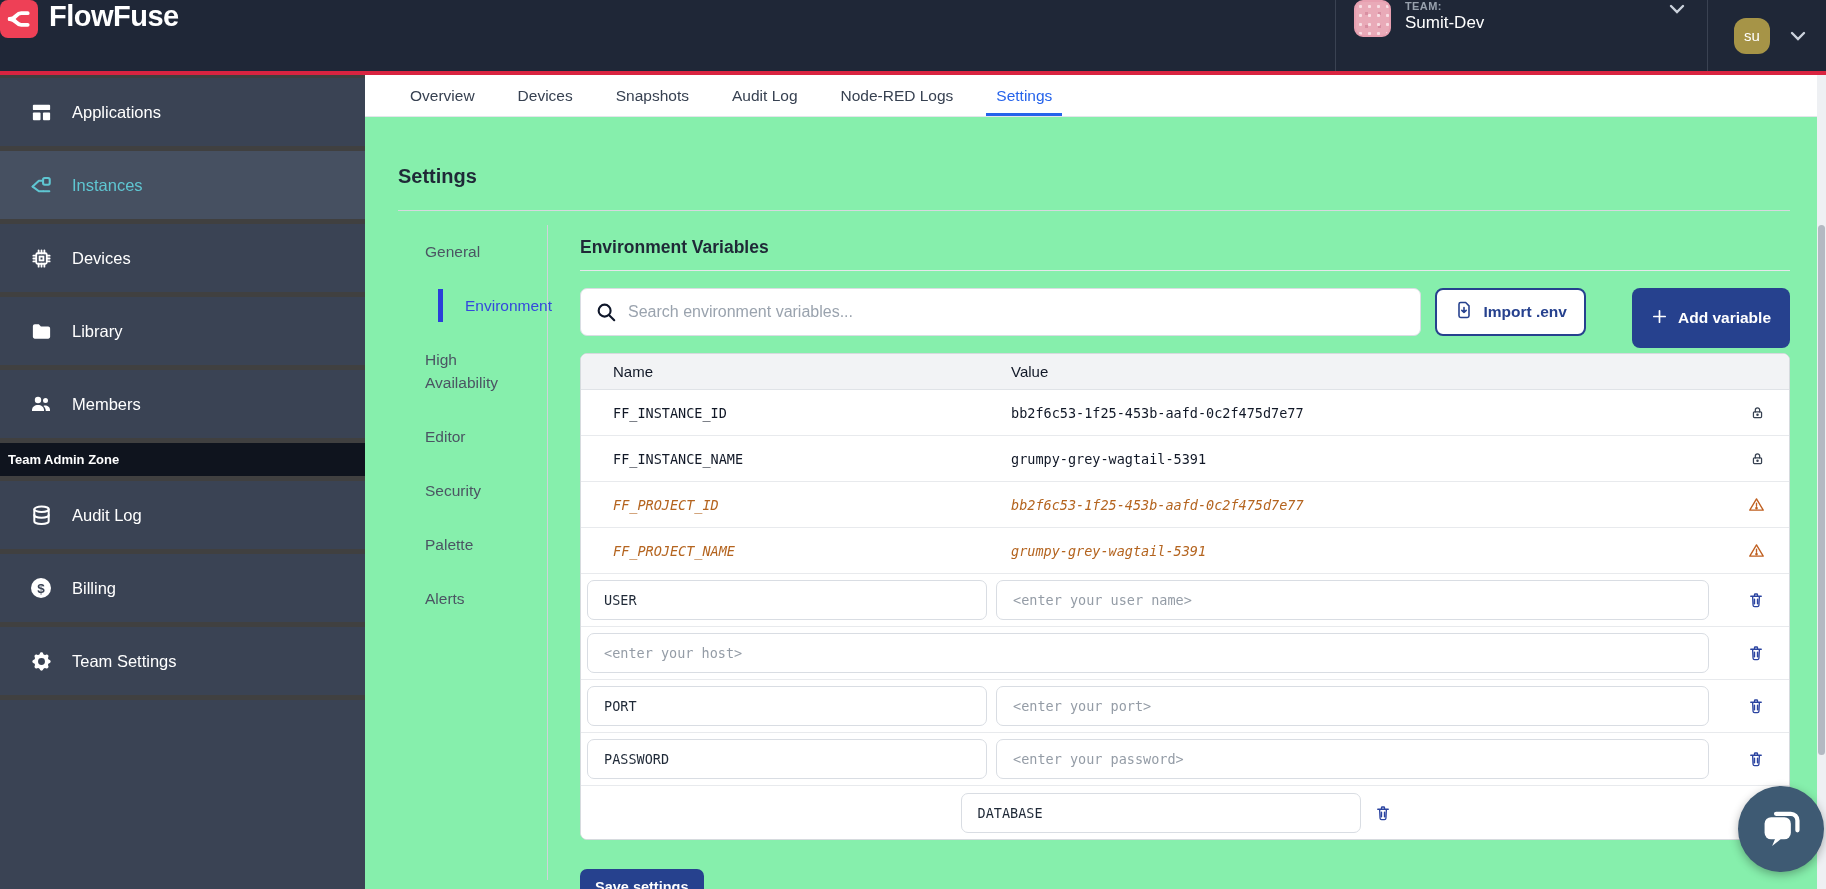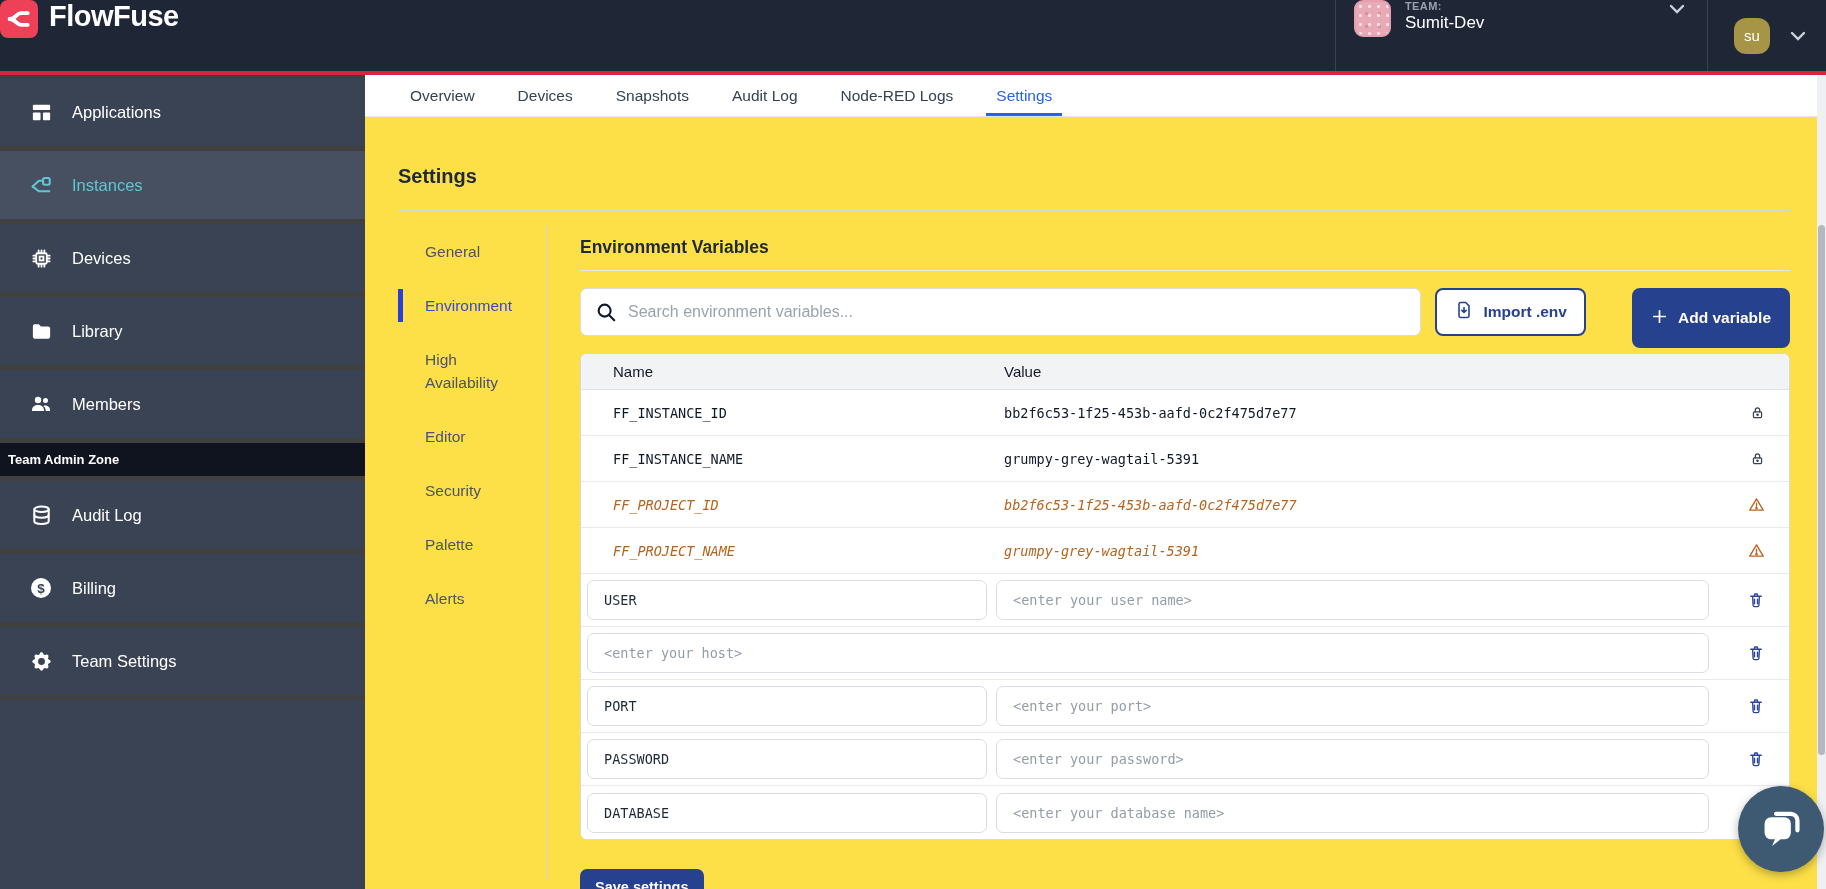--- a/index.html
+++ b/index.html
@@ -31,50 +31,50 @@
 
   
   .sidebar { width:365px; flex-shrink:0; background:#404040; display:flex; flex-direction:column; padding-top:3px; }
   .side-item { height:68px; background:#3a4354; margin-bottom:5px; display:flex; align-items:center; padding-left:28px; gap:18px; color:#fff; font-size:16.5px; cursor:pointer; flex-shrink:0; }
   .side-item .sicon { width:26px; display:flex; justify-content:center; align-items:center; flex-shrink:0; }
   .side-item.active { background:#465061; color:#5fc6d2; }
   .admin-band { height:33px; background:#0f141e; color:#fff; font-size:13px; font-weight:700; display:flex; align-items:center; padding-left:8px; margin-bottom:5px; flex-shrink:0; }
   .side-filler { flex:1; background:#3a4354; }
 
   
-  .main { flex:1; min-width:0; display:flex; flex-direction:column; background:#fde047; }
+  .main { flex:1; min-width:0; display:flex; flex-direction:column; background:#86efac; }
   .tabbar { height:42px; background:#fff; border-bottom:1px solid #e3e6ea; display:flex; align-items:stretch; padding-left:35px; gap:23px; flex-shrink:0; }
   .tab { display:flex; align-items:center; padding:3px 10px 0 10px; font-size:15.5px; color:#374151; border-bottom:3px solid transparent; cursor:pointer; white-space:nowrap; }
   .tab.active { color:#2563eb; border-bottom-color:#2563eb; }
 
   .content { flex:1; padding:24px 36px 0 33px; overflow:hidden; }
   .page-title { font-size:20px; font-weight:700; color:#1f2937; margin:24px 0 0 0; }
   .title-divider { border:none; border-top:1px solid #d5d9de; margin:22px 0 0 0; }
 
   .settings-row { display:flex; margin-top:14px; height:655px; }
   .subnav { width:150px; flex-shrink:0; border-right:1px solid #cfd4da; padding-top:10px; }
   .subnav-item { font-size:15.5px; color:#4b5563; line-height:23px; padding:5px 6px 5px 22px; margin-bottom:21px; border-left:5px solid transparent; max-width:128px; cursor:pointer; }
-  .subnav-item.active { color:#3448dc; border-left-color:#2b3fd9; }
+  .subnav-item.active { color:#3448dc; border-left-color:#2b3fd9;margin-left:40px; }
 
   .env { flex:1; min-width:0; margin-left:32px; }
   .env-title { font-size:17.5px; font-weight:700; color:#1f2937; margin:12px 0 12px 0; }
   .env-divider { border:none; border-top:1px solid #e5e7eb; margin:0 0 17px 0; }
 
   .toolbar { display:flex; gap:11px; height:48px; }
   .searchbox { flex:1; position:relative; }
   .searchbox input { width:100%; height:48px; border:1px solid #d9dde3; border-radius:7px; background:#fff; padding:0 14px 0 47px; font-size:16px; color:#374151; outline:none; font-family:"Liberation Sans", sans-serif; }
   .searchbox input::placeholder { color:#9aa3ae; }
   .search-icon { position:absolute; left:15px; top:13px; }
   .btn-outline { height:48px; border:2px solid #26418e; background:#fff; color:#26418e; border-radius:8px; font-weight:700; font-size:15.5px; display:flex; align-items:center; gap:9px; padding:0 17px; cursor:pointer; margin-left:3px; font-family:"Liberation Sans", sans-serif; white-space:nowrap; }
   .btn-primary { height:60px; background:#26418e; border:none; color:#fff; border-radius:8px; font-weight:700; font-size:15.5px; display:flex; align-items:center; gap:10px; padding:0 19px; cursor:pointer; font-family:"Liberation Sans", sans-serif; white-space:nowrap;margin-left:35px; }
 
   .env-table { margin-top:17px; background:#fff; border:1px solid #d6dade; border-radius:7px; overflow:hidden; }
   .thead { display:flex; align-items:center; height:36px; background:#f2f3f5; border-bottom:1px solid #e0e3e7; padding:0 24px 0 32px; font-size:15px; color:#111827; }
   .col-name { width:391px; flex-shrink:0; }
-  .col-value { flex:1; }
+  .col-value { flex:1;margin-left:7px; }
   .row { display:flex; align-items:center; height:46px; border-bottom:1px solid #e8eaed; padding:0 24px 0 32px; background:#fff;
          font-family:"DejaVu Sans Mono", monospace; font-size:13.5px; color:#111827; }
   .row:last-child { border-bottom:none; }
   .icon-cell { width:22px; display:flex; justify-content:flex-end; align-items:center; flex-shrink:0; }
   .row.warn { color:#b4641f; font-style:italic; }
   .row.editable { height:53px; padding:0 24px 0 6px;justify-content:center; }
   .row.editable input { height:40px; border:1px solid #d9dde3; border-radius:7px; background:#fff; outline:none; padding:0 16px;
          font-family:"DejaVu Sans Mono", monospace; font-size:13.5px; color:#1f2937; }
   .row.editable input::placeholder { color:#949ca6; }
   .name-input { width:400px; margin-right:9px; flex-shrink:0; }
@@ -367,21 +367,20 @@
                 <input class="name-input" type="text" value="PASSWORD" style="">
                 <input class="value-input" type="text" placeholder="&lt;enter your password&gt;" style="">
                 <div class="icon-cell">
                   <svg width="18" height="18" viewBox="0 0 24 24" fill="none" stroke="#2a43a0" stroke-width="1.8" stroke-linecap="round">
                     <path d="M5 7h14 M10 7V5a1 1 0 011-1h2a1 1 0 011 1v2 M7.5 7l.6 12a2 2 0 002 1.9h3.8a2 2 0 002-1.9L16.5 7 M10 11v6 M14 11v6"></path>
                   </svg>
                 </div>
               </div>
               <div class="row editable">
                 <input class="name-input" type="text" value="DATABASE" style="">
-                <input class="value-input" type="text" placeholder="&lt;enter your database name&gt;" style="">
                 <div class="icon-cell">
                   <svg width="18" height="18" viewBox="0 0 24 24" fill="none" stroke="#2a43a0" stroke-width="1.8" stroke-linecap="round">
                     <path d="M5 7h14 M10 7V5a1 1 0 011-1h2a1 1 0 011 1v2 M7.5 7l.6 12a2 2 0 002 1.9h3.8a2 2 0 002-1.9L16.5 7 M10 11v6 M14 11v6"></path>
                   </svg>
                 </div>
               </div>
             </div>
 
             <button class="save-btn">Save settings</button>
           </section>

